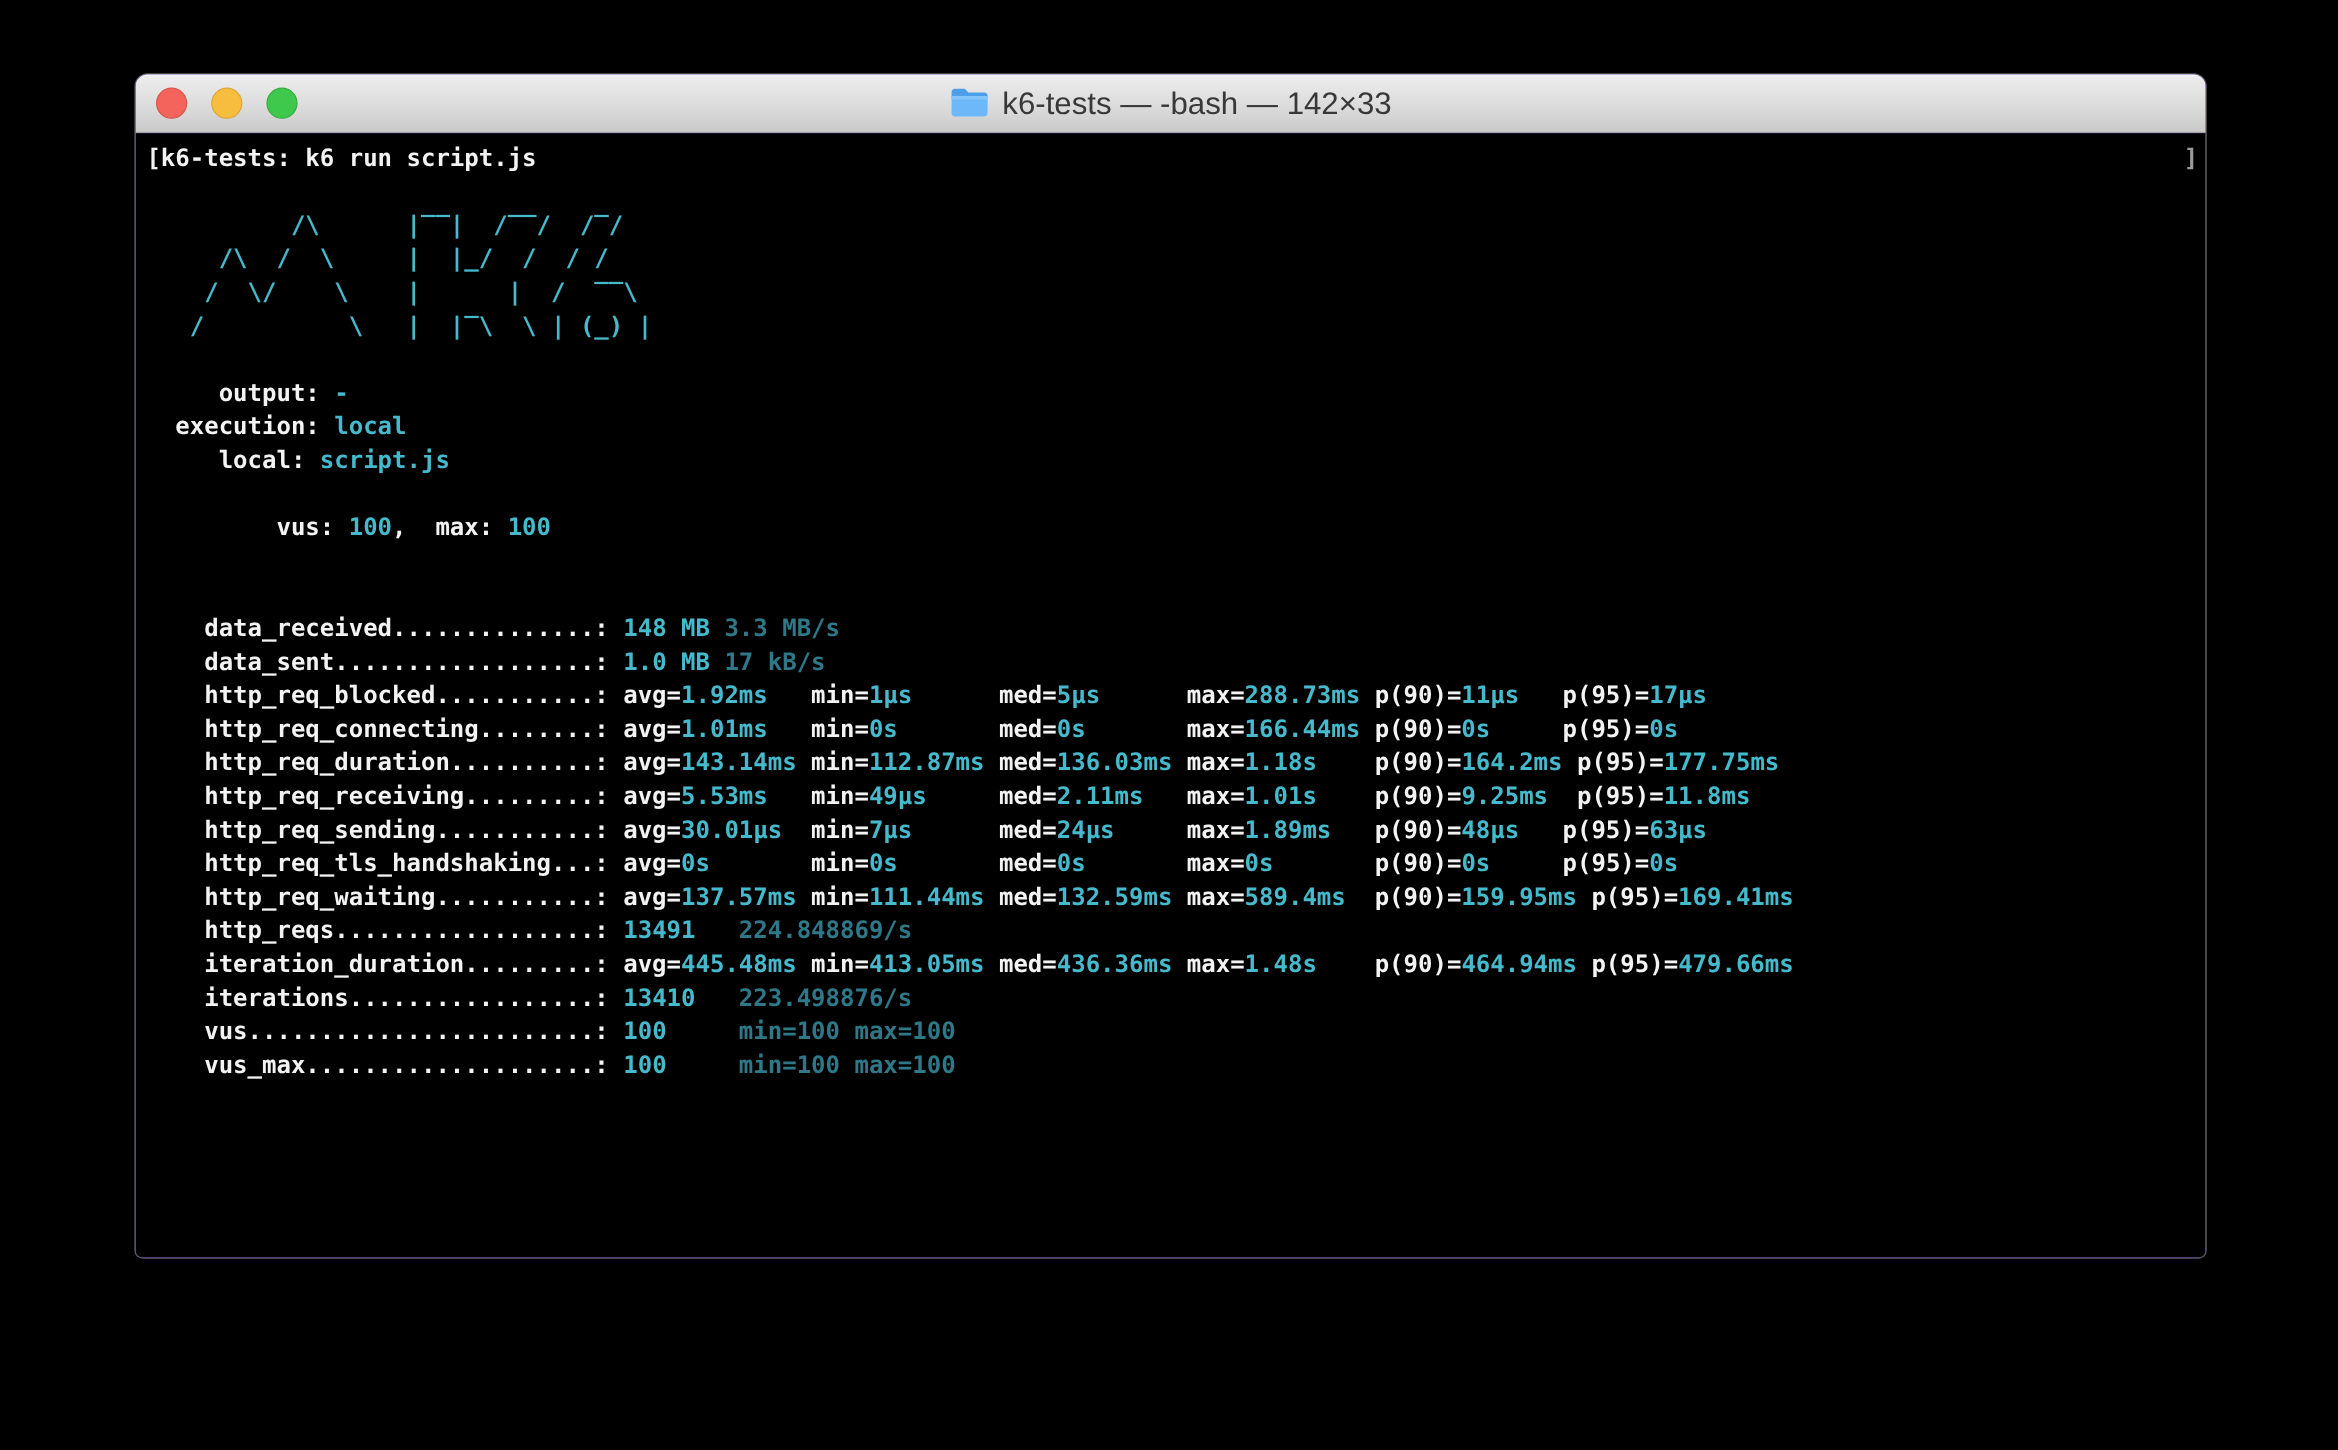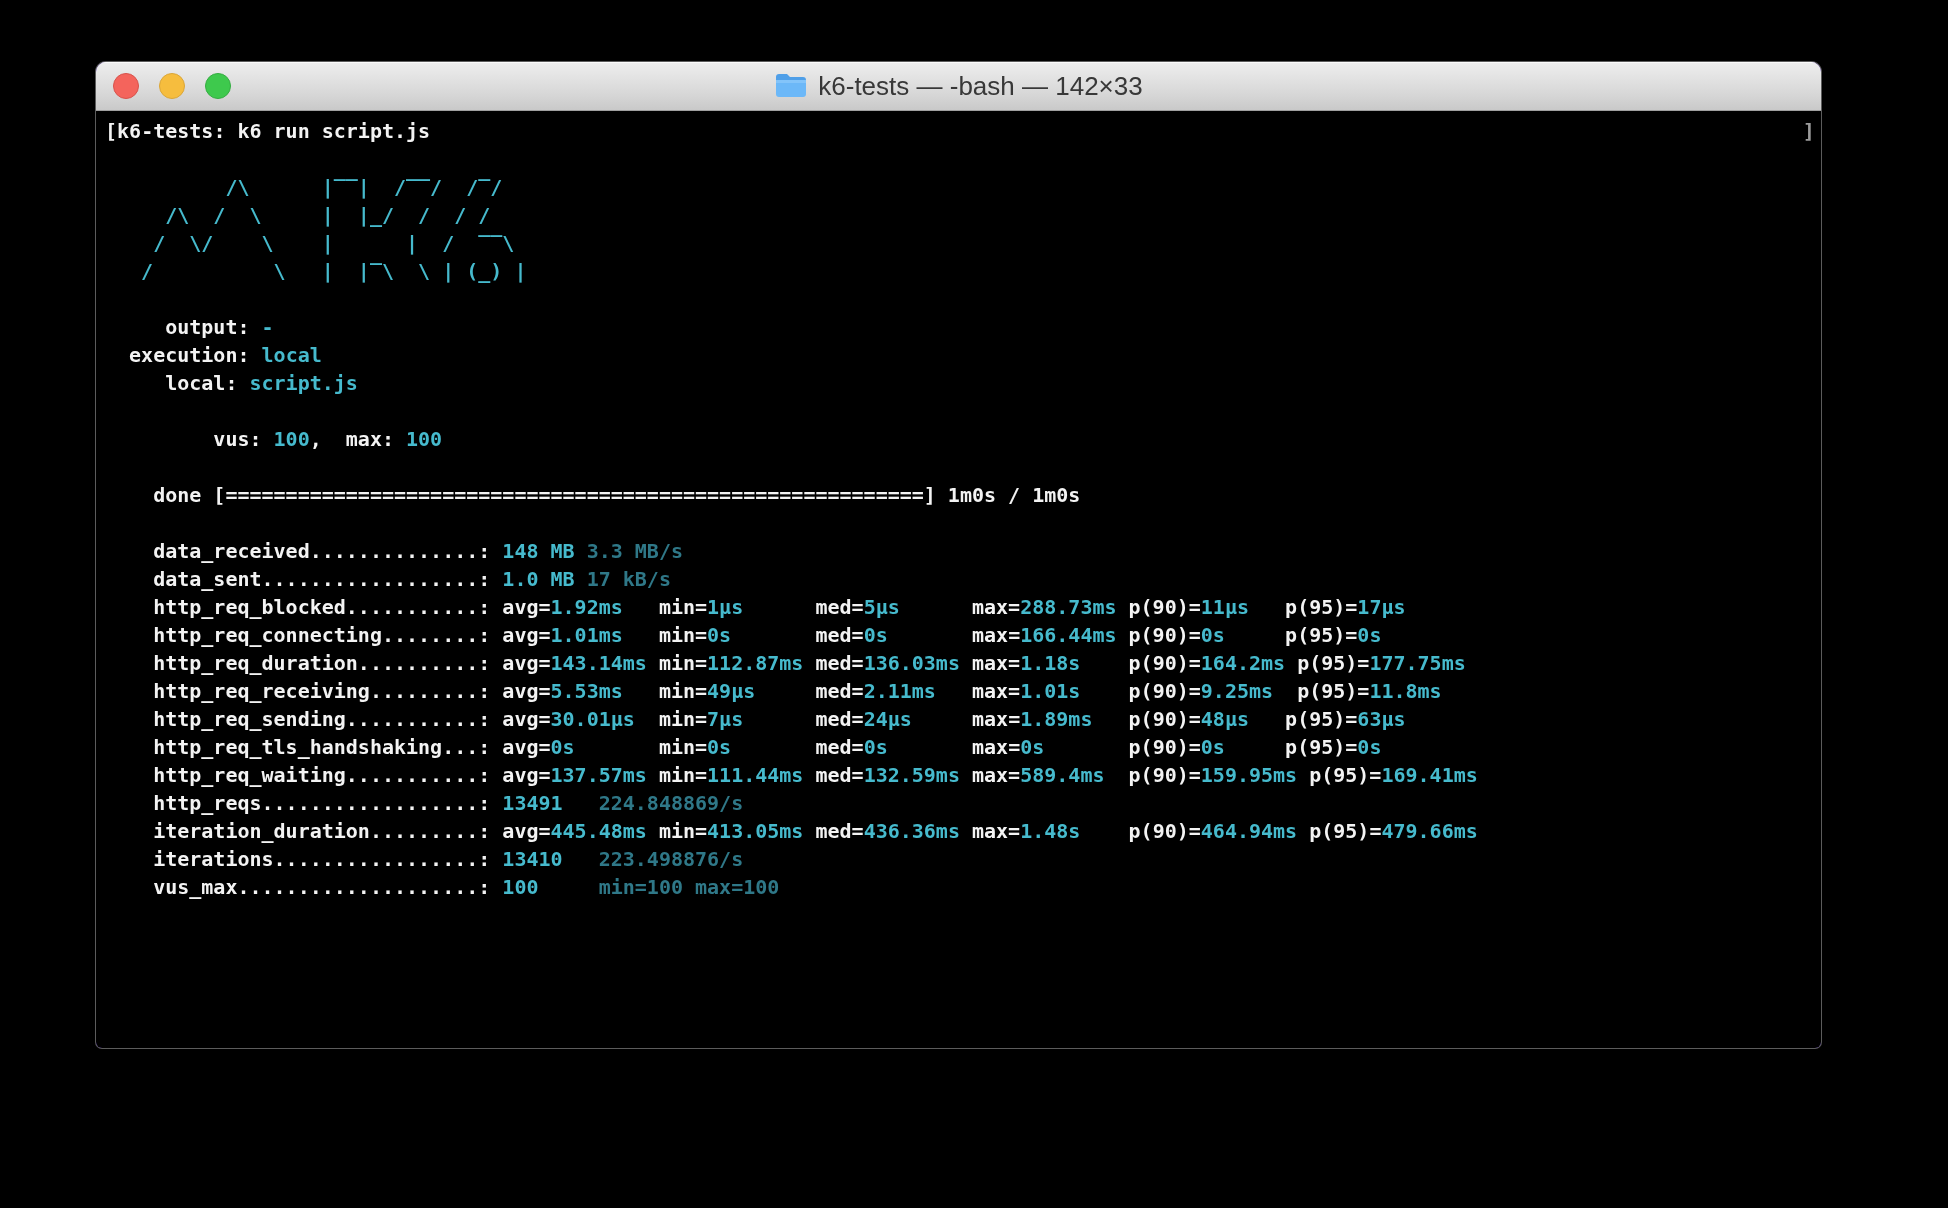--- a/index.html
+++ b/index.html
@@ -1,18 +1,18 @@
 <!DOCTYPE html>
 <html><head>
 <meta charset="utf-8">
 <style>
   html,body{margin:0;padding:0;background:#000;}
   .desktop{position:relative;width:1948px;height:1208px;background:#000;overflow:hidden;
            font-family:"DejaVu Sans Mono",monospace;}
-  .window{position:absolute;left:96px;top:62px;width:1725px;height:986px;
+  .window{position:absolute;left:113px;top:62px;width:1725px;height:986px;
           border-radius:10px 10px 6px 6px;overflow:hidden;
           box-shadow:0 0 0 1px #5c5c5c, 0 18px 40px rgba(0,0,0,.8);background:#8b5cf6;}
   .titlebar{position:relative;height:48px;
             background:linear-gradient(#eeeeee,#d6d6d6 70%,#c9c9c9);
             border-bottom:1px solid #9f9f9f;
             display:flex;align-items:center;justify-content:center;
             font-family:"Liberation Sans",sans-serif;}
   .titlebar:before{content:"";position:absolute;top:0;left:0;right:0;height:1px;background:#fbfbfb;}
   .lights{position:absolute;left:17px;top:0;height:48px;display:flex;align-items:center;gap:20px;}
   .light{width:26px;height:26px;border-radius:50%;box-sizing:border-box;}
@@ -60,31 +60,31 @@
         <div class="term-line"><span class="t-c">     /\  /  \     |  |_/  /  / /    </span></div>
         <div class="term-line"><span class="t-c">    /  \/    \    |      |  /  ‾‾\  </span></div>
         <div class="term-line"><span class="t-c">   /          \   |  |‾\  \ | (_) | </span></div>
         <div class="term-line"></div>
         <div class="term-line"><span class="t-w">     output: </span><span class="t-c">-</span></div>
         <div class="term-line"><span class="t-w">  execution: </span><span class="t-c">local</span></div>
         <div class="term-line"><span class="t-w">     local: </span><span class="t-c">script.js</span></div>
         <div class="term-line"></div>
         <div class="term-line"><span class="t-w">         vus: </span><span class="t-c">100</span><span class="t-w">,  max: </span><span class="t-c">100</span></div>
         <div class="term-line"></div>
-        <div class="term-line"><span class="t-w">    done [==========================================================] 1m0s / 1m0s</span></div>
         <div class="term-line"></div>
         <div class="term-line"><span class="t-w">    data_received..............: </span><span class="t-c">148 MB </span><span class="t-d">3.3 MB/s</span></div>
         <div class="term-line"><span class="t-w">    data_sent..................: </span><span class="t-c">1.0 MB </span><span class="t-d">17 kB/s</span></div>
         <div class="term-line"><span class="t-w">    http_req_blocked...........: avg=</span><span class="t-c">1.92ms</span><span class="t-w">   min=</span><span class="t-c">1µs</span><span class="t-w">      med=</span><span class="t-c">5µs</span><span class="t-w">      max=</span><span class="t-c">288.73ms</span><span class="t-w"> p(90)=</span><span class="t-c">11µs</span><span class="t-w">   p(95)=</span><span class="t-c">17µs</span></div>
         <div class="term-line"><span class="t-w">    http_req_connecting........: avg=</span><span class="t-c">1.01ms</span><span class="t-w">   min=</span><span class="t-c">0s</span><span class="t-w">       med=</span><span class="t-c">0s</span><span class="t-w">       max=</span><span class="t-c">166.44ms</span><span class="t-w"> p(90)=</span><span class="t-c">0s</span><span class="t-w">     p(95)=</span><span class="t-c">0s</span></div>
         <div class="term-line"><span class="t-w">    http_req_duration..........: avg=</span><span class="t-c">143.14ms</span><span class="t-w"> min=</span><span class="t-c">112.87ms</span><span class="t-w"> med=</span><span class="t-c">136.03ms</span><span class="t-w"> max=</span><span class="t-c">1.18s</span><span class="t-w">    p(90)=</span><span class="t-c">164.2ms</span><span class="t-w"> p(95)=</span><span class="t-c">177.75ms</span></div>
         <div class="term-line"><span class="t-w">    http_req_receiving.........: avg=</span><span class="t-c">5.53ms</span><span class="t-w">   min=</span><span class="t-c">49µs</span><span class="t-w">     med=</span><span class="t-c">2.11ms</span><span class="t-w">   max=</span><span class="t-c">1.01s</span><span class="t-w">    p(90)=</span><span class="t-c">9.25ms</span><span class="t-w">  p(95)=</span><span class="t-c">11.8ms</span></div>
         <div class="term-line"><span class="t-w">    http_req_sending...........: avg=</span><span class="t-c">30.01µs</span><span class="t-w">  min=</span><span class="t-c">7µs</span><span class="t-w">      med=</span><span class="t-c">24µs</span><span class="t-w">     max=</span><span class="t-c">1.89ms</span><span class="t-w">   p(90)=</span><span class="t-c">48µs</span><span class="t-w">   p(95)=</span><span class="t-c">63µs</span></div>
         <div class="term-line"><span class="t-w">    http_req_tls_handshaking...: avg=</span><span class="t-c">0s</span><span class="t-w">       min=</span><span class="t-c">0s</span><span class="t-w">       med=</span><span class="t-c">0s</span><span class="t-w">       max=</span><span class="t-c">0s</span><span class="t-w">       p(90)=</span><span class="t-c">0s</span><span class="t-w">     p(95)=</span><span class="t-c">0s</span></div>
         <div class="term-line"><span class="t-w">    http_req_waiting...........: avg=</span><span class="t-c">137.57ms</span><span class="t-w"> min=</span><span class="t-c">111.44ms</span><span class="t-w"> med=</span><span class="t-c">132.59ms</span><span class="t-w"> max=</span><span class="t-c">589.4ms</span><span class="t-w">  p(90)=</span><span class="t-c">159.95ms</span><span class="t-w"> p(95)=</span><span class="t-c">169.41ms</span></div>
         <div class="term-line"><span class="t-w">    http_reqs..................: </span><span class="t-c">13491</span><span class="t-w">   </span><span class="t-d">224.848869/s</span></div>
         <div class="term-line"><span class="t-w">    iteration_duration.........: avg=</span><span class="t-c">445.48ms</span><span class="t-w"> min=</span><span class="t-c">413.05ms</span><span class="t-w"> med=</span><span class="t-c">436.36ms</span><span class="t-w"> max=</span><span class="t-c">1.48s</span><span class="t-w">    p(90)=</span><span class="t-c">464.94ms</span><span class="t-w"> p(95)=</span><span class="t-c">479.66ms</span></div>
         <div class="term-line"><span class="t-w">    iterations.................: </span><span class="t-c">13410</span><span class="t-w">   </span><span class="t-d">223.498876/s</span></div>
+        <div class="term-line"><span class="t-w">    vus........................: </span><span class="t-c">100</span><span class="t-w">     </span><span class="t-d">min=100 max=100</span></div>
         <div class="term-line"><span class="t-w">    vus_max....................: </span><span class="t-c">100</span><span class="t-w">     </span><span class="t-d">min=100 max=100</span></div>
         <div class="term-line"></div>
       </div>
   </div>
 </div>
 
 </body></html>

